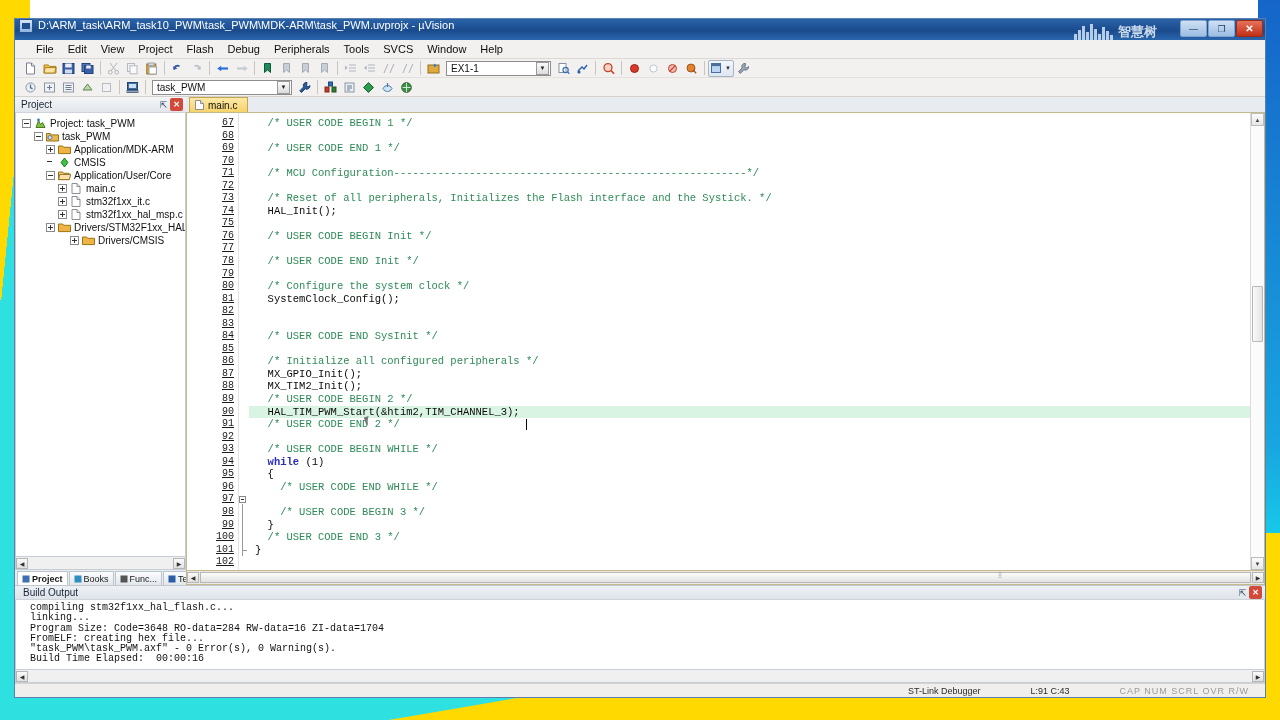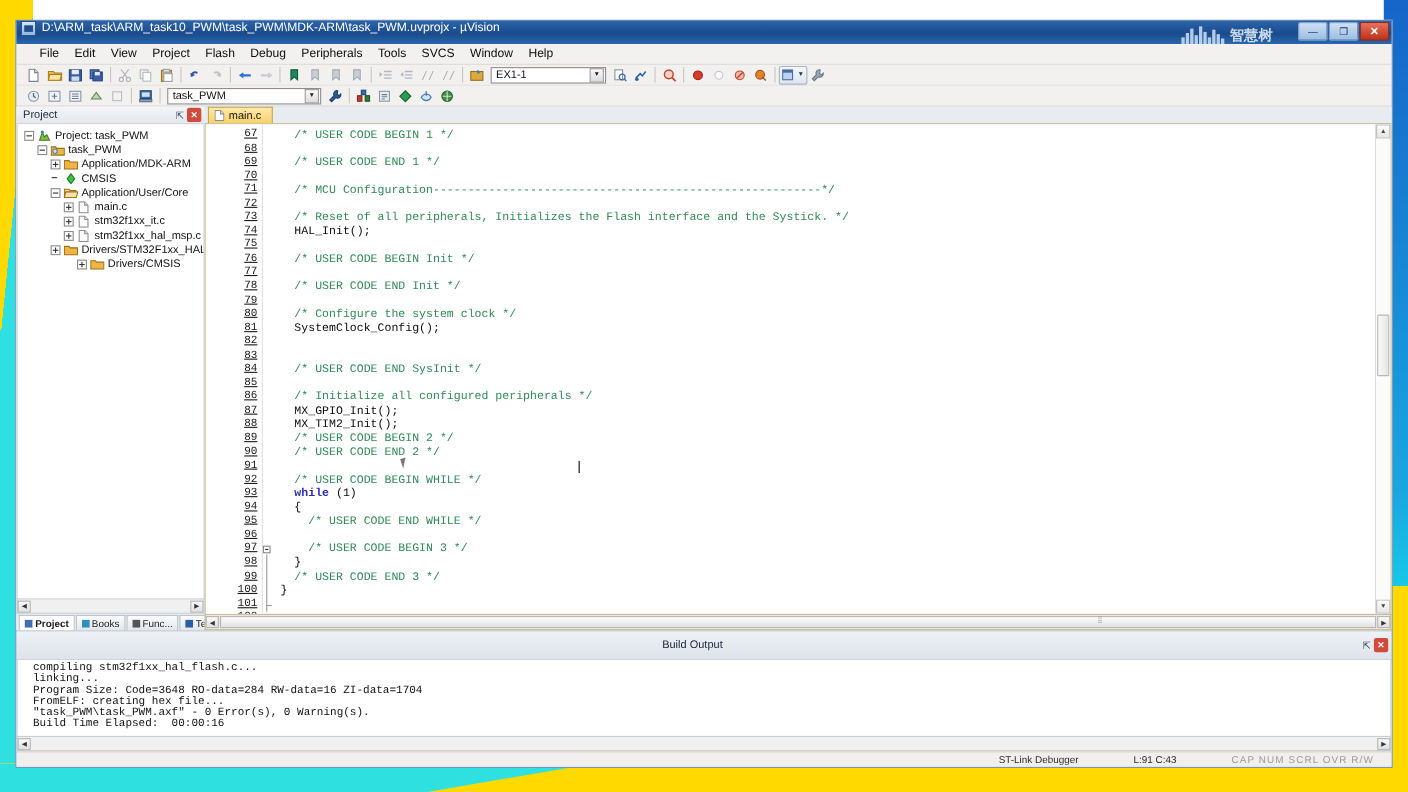--- a/index.html
+++ b/index.html
@@ -270,25 +270,25 @@
     border: 1px solid #b8b8b8; position: relative;
   }
   .hs-thumb::after {
     content: "⦙⦙"; position: absolute; left: 76%; top: -2px;
     font-size: 8px; color: #8a8a8a;
   }
 
   
   .build-pane { flex: none; display: flex; flex-direction: column; }
   .bo-header {
-    height: 27px; flex: none;
+    height: 15px; flex: none;
     background: linear-gradient(to bottom,#eef1f5,#dfe4ea);
     border-top: 1px solid #c3c8ce; border-bottom: 1px solid #cfd4da;
     display: flex; align-items: center; padding: 0 3px 0 8px;
-    font-size: 10px; color: #17253a; text-align: center;
+    font-size: 10px; color: #17253a;
   }
   .bo-header .ttl { flex: 1; }
   .bo-body {
     height: 70px; flex: none; background: #ffffff;
     border: 1px solid #c6cdd4; border-top: none; padding: 3px 0 0 14px;
     overflow: hidden;
   }
   .bo-line {
     font-family: "Liberation Mono", monospace; font-size: 10px;
     color: #111; line-height: 10.3px; white-space: pre; height: 10.3px;
@@ -824,20 +824,21 @@
             <div class="cline"><span class="cmt">  /* Configure the system clock */</span></div>
             <div class="cline"><span>  SystemClock_Config();</span></div>
             <div class="cline"><span></span></div>
             <div class="cline"><span></span></div>
             <div class="cline"><span class="cmt">  /* USER CODE END SysInit */</span></div>
             <div class="cline"><span></span></div>
             <div class="cline"><span class="cmt">  /* Initialize all configured peripherals */</span></div>
             <div class="cline"><span>  MX_GPIO_Init();</span></div>
             <div class="cline"><span>  MX_TIM2_Init();</span></div>
             <div class="cline"><span class="cmt">  /* USER CODE BEGIN 2 */</span></div>
+            <div class="cline hl"><span>  HAL_TIM_PWM_Start(&amp;htim2,TIM_CHANNEL_3);</span></div>
             <div class="cline"><span class="cmt">  /* USER CODE END 2 */</span></div>
             <div class="cline"><span></span></div>
             <div class="cline"><span class="cmt">  /* USER CODE BEGIN WHILE */</span></div>
             <div class="cline"><span class="kw">  while</span><span> (1)</span></div>
             <div class="cline"><span>  {</span></div>
             <div class="cline"><span class="cmt">    /* USER CODE END WHILE */</span></div>
             <div class="cline"><span></span></div>
             <div class="cline"><span class="cmt">    /* USER CODE BEGIN 3 */</span></div>
             <div class="cline"><span>  }</span></div>
             <div class="cline"><span class="cmt">  /* USER CODE END 3 */</span></div>

